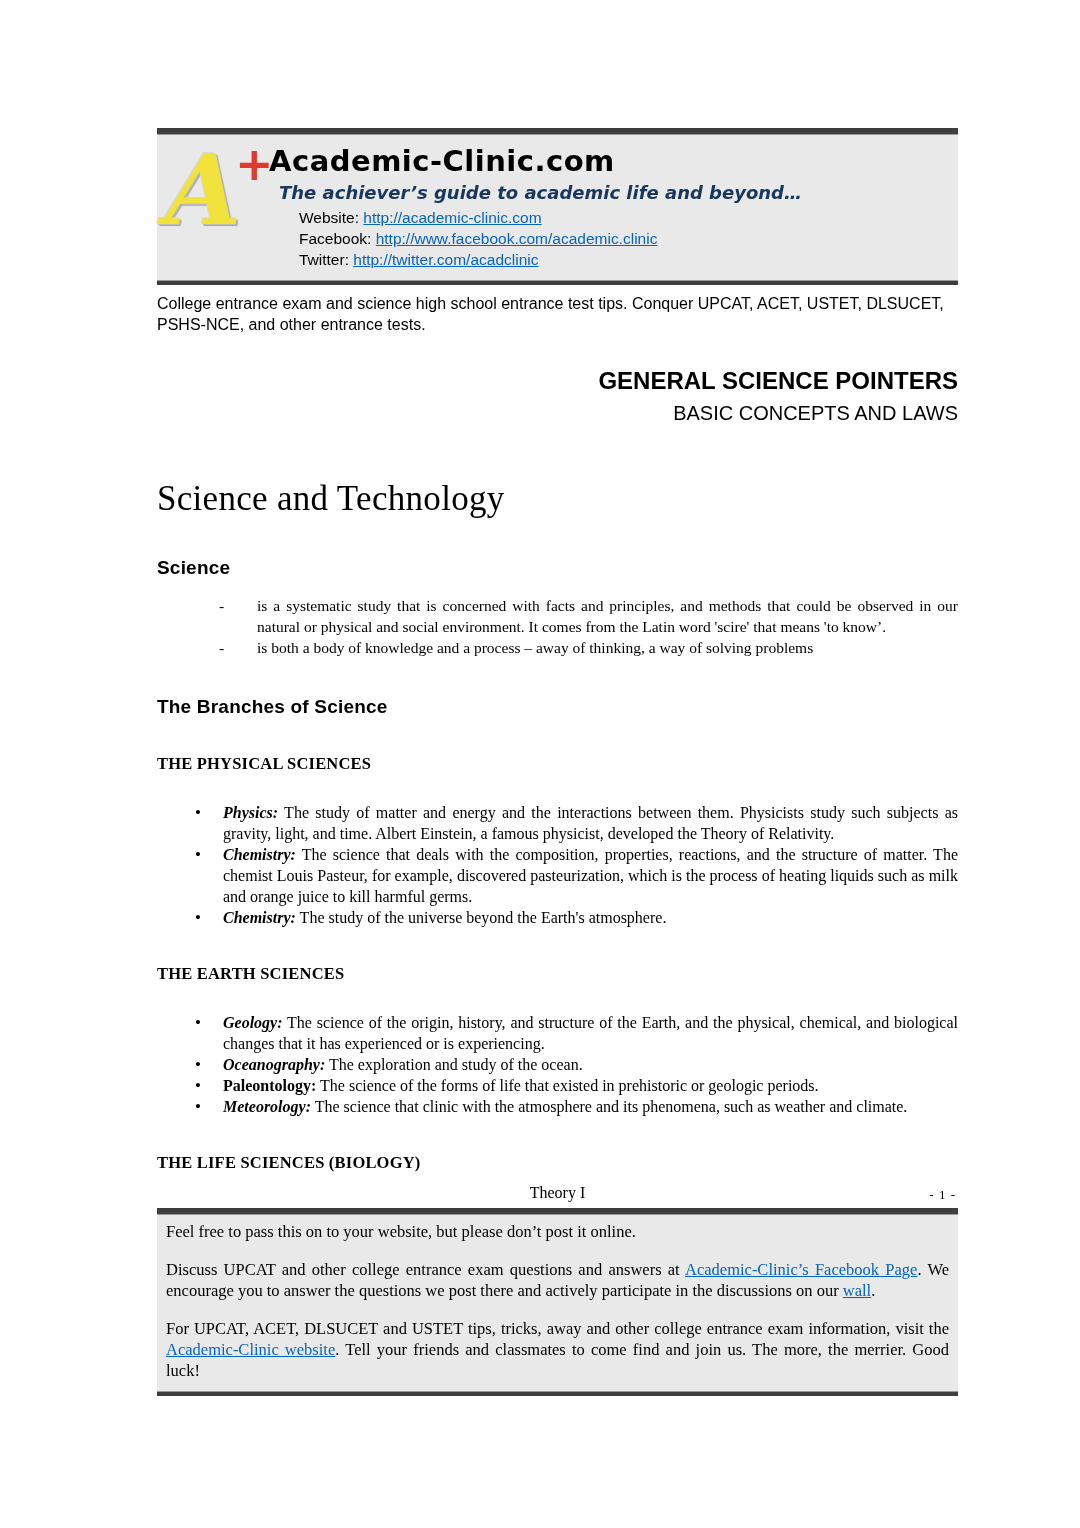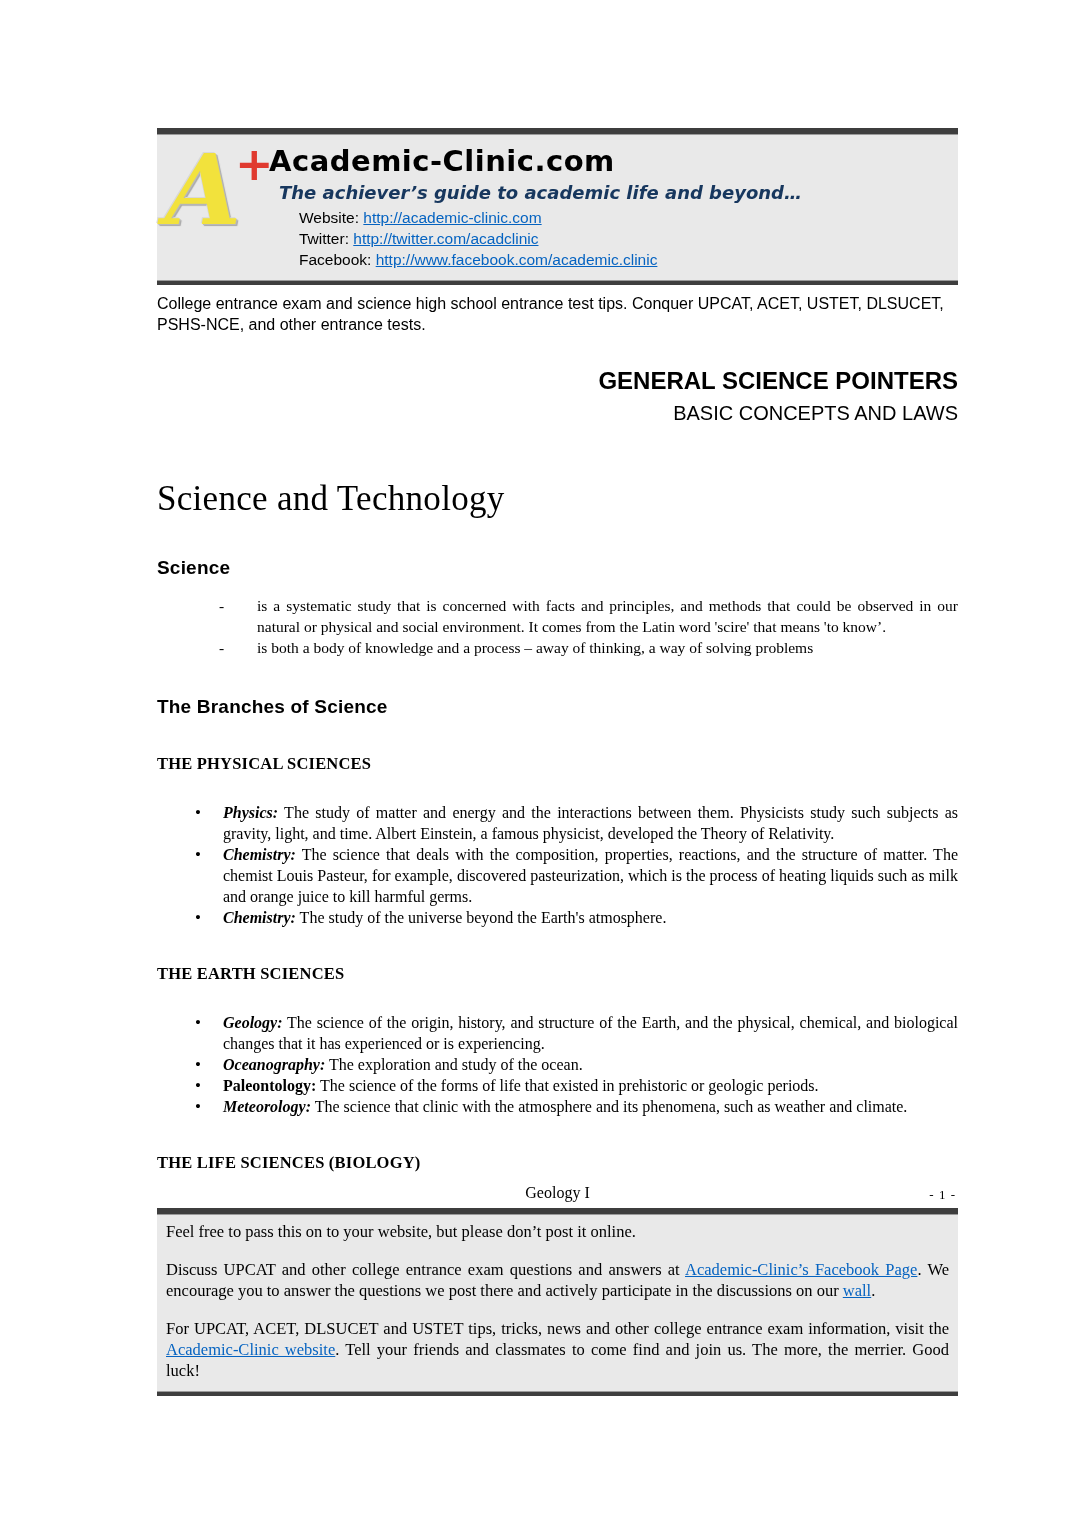--- a/index.html
+++ b/index.html
@@ -99,22 +99,22 @@
 
   <div class="bar bar-thick"></div>
   <div class="header-box">
     <div class="logo">
       <span class="logo-a">A</span><span class="logo-plus">+</span>
     </div>
     <div class="site-name">Academic-Clinic.com</div>
     <div class="tagline">The achiever’s guide to academic life and beyond…</div>
     <div class="contacts">
       <div><span class="contact-label">Website: </span><a class="doc-link">http://academic-clinic.com</a></div>
+      <div><span class="contact-label">Facebook: </span><a class="doc-link">http://www.facebook.com/academic.clinic</a></div>
       <div><span class="contact-label">Twitter: </span><a class="doc-link">http://twitter.com/acadclinic</a></div>
-      <div><span class="contact-label">Facebook: </span><a class="doc-link">http://www.facebook.com/academic.clinic</a></div>
     </div>
   </div>
   <div class="bar bar-mid"></div>
 
   <div class="intro">College entrance exam and science high school entrance test tips. Conquer UPCAT, ACET, USTET, DLSUCET, PSHS-NCE, and other entrance tests.</div>
 
   <div class="title-block">
     <div class="doc-title">GENERAL SCIENCE POINTERS</div>
     <div class="doc-subtitle">BASIC CONCEPTS AND LAWS</div>
   </div>
@@ -143,23 +143,23 @@
     <li class="bullet-item"><span class="term upright">Paleontology:</span><span> The science of the forms of life that existed in prehistoric or geologic periods.</span></li>
     <li class="bullet-item"><span class="term">Meteorology:</span><span> The science that clinic with the atmosphere and its phenomena, such as weather and climate.</span></li>
   </ul>
 
   <h3 class="serif-heading">THE LIFE SCIENCES (BIOLOGY)</h3>
 
 </div>
 
 <div class="footer-area">
   <div class="pageline">
-    <span class="pageline-center">Geology I</span>
+    <span class="pageline-center">Theory I</span>
     <span class="pageline-num">- 1 -</span>
   </div>
   <div class="bar bar-thick"></div>
   <div class="footer-box">
     <p>Feel free to pass this on to your website, but please don’t post it online.</p>
     <p><span>Discuss UPCAT and other college entrance exam questions and answers at </span><a class="doc-link">Academic-Clinic’s Facebook Page</a><span>. We encourage you to answer the questions we post there and actively participate in the discussions on our </span><a class="doc-link">wall</a><span>.</span></p>
-    <p><span>For UPCAT, ACET, DLSUCET and USTET tips, tricks, news and other college entrance exam information, visit the </span><a class="doc-link">Academic-Clinic website</a><span>. Tell your friends and classmates to come find and join us. The more, the merrier. Good luck!</span></p>
+    <p><span>For UPCAT, ACET, DLSUCET and USTET tips, tricks, away and other college entrance exam information, visit the </span><a class="doc-link">Academic-Clinic website</a><span>. Tell your friends and classmates to come find and join us. The more, the merrier. Good luck!</span></p>
   </div>
   <div class="bar bar-mid"></div>
 </div>
 
 </body></html>

